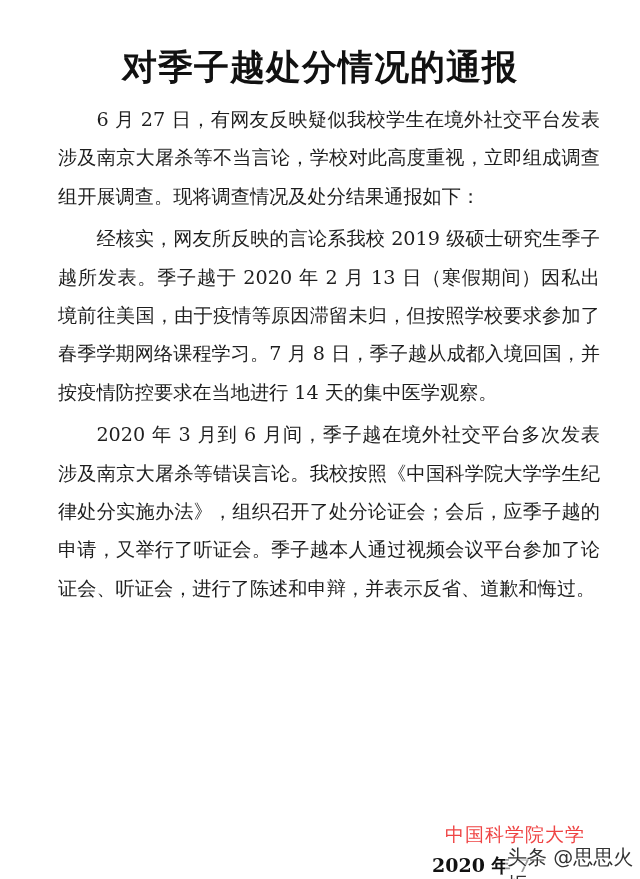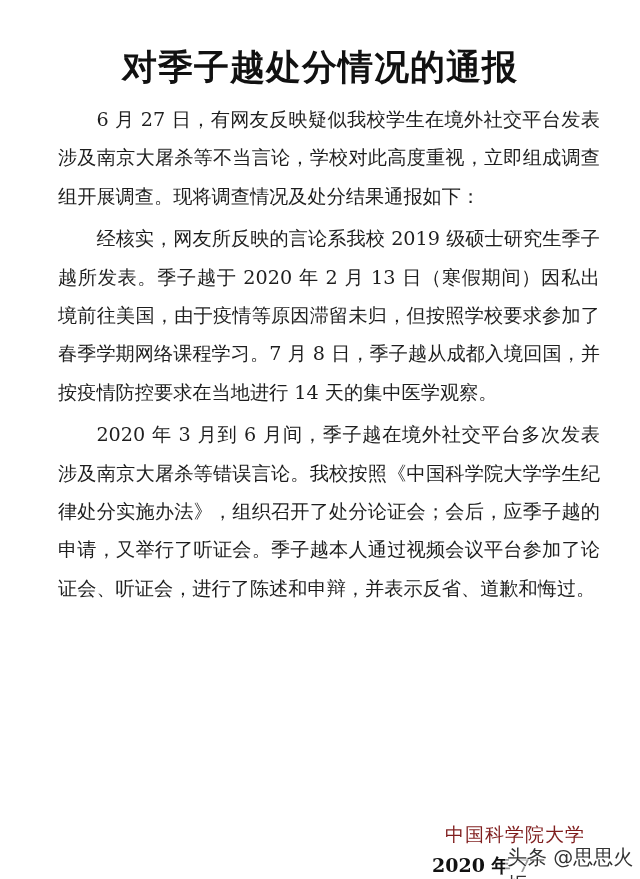--- a/index.html
+++ b/index.html
@@ -11,21 +11,21 @@
   .title {
     position: absolute; top: 44px; left: 0; width: 640px; text-align: center;
     font-size: 35px; font-weight: bold; letter-spacing: 1px; color: #111;
   }
   .body-text {
     position: absolute; top: 97px; left: 54px; width: 550px;
     font-size: 19.2px; line-height: 38.4px; text-align: justify; color: #1e1e1e;
   }
   .body-text p { margin: 4px; text-indent: 2em; }
   .sign {
-    position: absolute; left: 445px; top: 822px; font-size: 19px; color: #7f1d1d;
+    position: absolute; left: 445px; top: 822px; font-size: 19px; color: #ef4444;
     letter-spacing: 1px;
   }
   .date {
     position: absolute; left: 432px; top: 853px; font-size: 19px; font-weight: bold; color: #111;
   }
   .watermark {
     position: absolute; left: 505px; top: 844px; font-size: 20px; color: #333;
     font-family: "DejaVu Sans", "Liberation Sans", sans-serif;
     text-shadow: 0 0 2px #fff, 0 0 3px #fff, 1px 1px 0 #fff;
     background: rgba(255,255,255,0.55);

